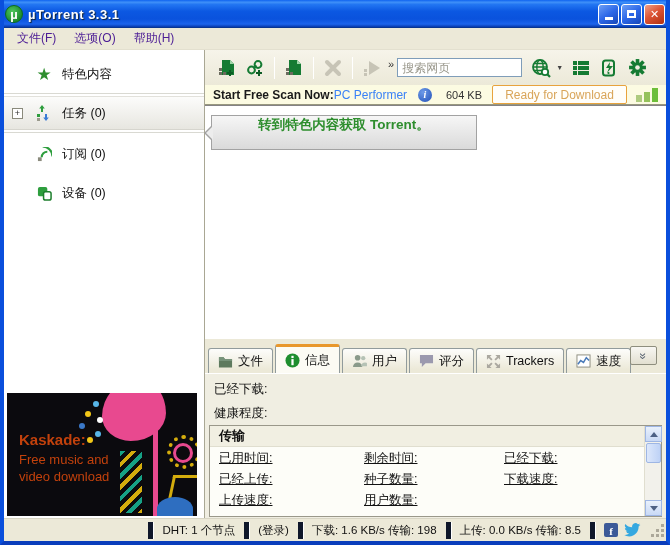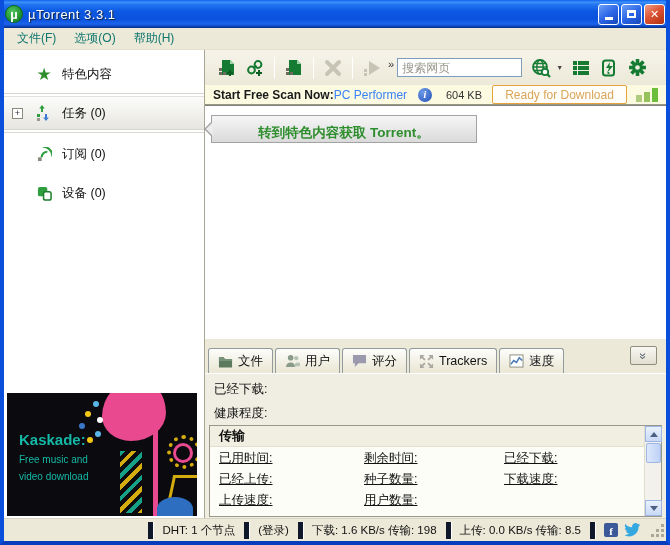--- a/index.html
+++ b/index.html
@@ -5,49 +5,49 @@
   * { box-sizing: border-box; margin: 0; padding: 0; }
   html,body { width:670px; height:545px; font-family:"Liberation Sans","DejaVu Sans",sans-serif; }
   .window { position:relative; width:670px; height:545px; background:#ECE9D8;
     border-left:4px solid #0A4FDC; border-right:4px solid #0A4FDC; border-bottom:4px solid #0A3DBB; overflow:hidden; }
 
   
   .titlebar { height:28px; margin:-0px -4px 0 -4px; display:flex; align-items:center; padding:0 5px;
     background:linear-gradient(180deg,#0f63f0 0%,#3f90f8 8%,#2276f2 16%,#0c58e2 40%,#0a52dd 68%,#1c64ec 86%,#0a3fb4 95%,#07307f 100%); }
   .logo { width:18px; height:18px; border-radius:50%; background:radial-gradient(circle at 40% 35%,#4fc75f,#1d8a2d 70%);
     color:#fff; font-weight:bold; font-size:13px; display:flex; align-items:center; justify-content:center; margin-right:5px; border:1px solid #0c6b1c;}
-  .title-text { color:#fff; font-weight:normal; font-size:13px; text-shadow:1px 1px 1px #123; letter-spacing:.5px; }
+  .title-text { color:#fff; font-weight:bold; font-size:13px; text-shadow:1px 1px 1px #123; letter-spacing:.5px; }
   .win-btns { margin-left:auto; display:flex; gap:2px; }
   .wbtn { width:21px; height:21px; border-radius:3px; border:1px solid #fff; display:flex; align-items:center; justify-content:center;
     color:#fff; font-size:11px; font-weight:bold; }
   .wbtn.blue { background:linear-gradient(145deg,#6d9ff5 0%,#2c67e8 50%,#1747b8 100%); }
   .wbtn.red  { background:linear-gradient(145deg,#f0a088 0%,#dd5435 45%,#b03010 100%); }
   .glyph-min { width:8px; height:3px; background:#fff; margin-top:9px; }
   .glyph-max { width:9px; height:8px; border:2px solid #fff; border-top-width:3px; }
 
   
   .menubar { height:22px; background:#ECE9D8; display:flex; align-items:center; padding-left:4px; border-bottom:1px solid #E3E0CF; }
-  .menu-item { font-size:12px; color:#0f766e; padding:3px 9px; }
+  .menu-item { font-size:12px; color:#4c1d95; padding:3px 9px; }
 
   
   .body { display:flex; height:468px; }
   .sidebar { position:relative; width:201px; background:#fff; border-right:1px solid #A9A794; }
   .side-item { height:34px; display:flex; align-items:center; font-size:12.5px; color:#111; position:relative; }
   .side-item .ic { width:20px; display:flex; justify-content:center; margin:0 8px 0 30px; }
   .side-sep { height:1px; background:#D9D9D2; margin:2px 0; }
   .side-item.selected { background:linear-gradient(180deg,#FCFCFB,#E7E6E0); border-top:1px solid #E2E1DB; border-bottom:1px solid #D6D5CE; }
   .expander { position:absolute; left:8px; top:11px; width:11px; height:11px; border:1px solid #8a8a7c; background:#fff;
     font-size:9px; line-height:9px; text-align:center; color:#333; }
   .star-glyph { color:#2E8E2E; font-size:17px; line-height:17px; }
 
   
   .side-ad { position:absolute; left:3px; bottom:2px; width:190px; height:123px; background:#0b0a0e; overflow:hidden; }
-  .ad-text { position:absolute; left:12px; top:38px; color:#14b8a6; z-index:5; }
+  .ad-text { position:absolute; left:12px; top:38px; color:#c2410c; z-index:5; }
   .ad-title { font-weight:bold; font-size:15px; margin-bottom:3px; }
-  .ad-line { font-size:10px; line-height:17px; }
+  .ad-line { font-size:13px; line-height:17px; }
   .ad-blob { position:absolute; left:95px; top:-14px; width:64px; height:62px; background:#E8498F;
     border-radius:58% 42% 55% 45%/60% 55% 45% 40%; }
   .ad-trunk { position:absolute; left:146px; top:30px; width:5px; height:95px; background:#E8498F; }
   .ad-dots { position:absolute; left:86px; top:8px; width:6px; height:6px; border-radius:50%; background:#58b6e8;
     box-shadow:-8px 10px 0 #f2c718, 4px 16px 0 #fff, -14px 22px 0 #3a78c8, 2px 30px 0 #58b6e8, -6px 36px 0 #f2c718; }
   .ad-zigzag { position:absolute; left:113px; top:58px; width:22px; height:62px;
     background:repeating-linear-gradient(135deg,#16a085 0 4px,#0b0a0e 4px 8px,#d4ac0d 8px 12px,#0b0a0e 12px 16px); }
   .ad-ring { position:absolute; left:160px; top:42px; width:34px; height:34px; border-radius:50%; border:4px dotted #d4ac0d; }
   .ad-ring2 { position:absolute; left:166px; top:50px; width:20px; height:20px; border-radius:50%; border:3px solid #E8498F; }
   .ad-deer { position:absolute; left:162px; top:82px; width:30px; height:40px; border-left:3px solid #d4ac0d; border-top:3px solid #d4ac0d;
@@ -77,22 +77,22 @@
   .ab-btn { width:135px; height:19px; border:1px solid #E8A33D; border-radius:2px; background:#FFFEFA; color:#D9A559;
     font-size:12px; display:flex; align-items:center; justify-content:center; }
   .ab-bars { display:flex; align-items:flex-end; gap:2px; margin-left:9px; }
   .ab-bars i { display:block; width:6px; }
   .ab-bars i:nth-child(1){ height:7px;  background:#AECB7E; }
   .ab-bars i:nth-child(2){ height:10px; background:#95C25B; }
   .ab-bars i:nth-child(3){ height:14px; background:#6DBE3A; }
 
   
   .mainarea { height:234px; background:#fff; border-top:1px solid #848284; position:relative; }
-  .callout { position:absolute; left:6px; top:9px; width:266px; height:28px; border:1px solid #A2A2A2;
-    background:linear-gradient(180deg,#F6F6F6,#DADADA); display:flex; align-items:flex-end; justify-content:center; }
+  .callout { position:absolute; left:6px; top:9px; width:266px; height:35px; border:1px solid #A2A2A2;
+    background:linear-gradient(180deg,#F6F6F6,#DADADA); display:flex; align-items:flex-start; justify-content:center; }
   .callout-text { color:#2E8E2E; font-weight:bold; font-size:13.5px; }
   .callout::before { content:""; position:absolute; left:-8px; top:50%; margin-top:-8px; width:0; height:0;
     border-top:8px solid transparent; border-bottom:8px solid transparent; border-right:8px solid #A2A2A2; }
   .callout::after { content:""; position:absolute; left:-6px; top:50%; margin-top:-7px; width:0; height:0;
     border-top:7px solid transparent; border-bottom:7px solid transparent; border-right:7px solid #EDEDED; }
 
   
   .tabbar { height:34px; position:relative; padding:5px 0 0 3px; display:flex; align-items:flex-end; }
   .tab { height:25px; display:flex; align-items:center; gap:5px; padding:0 9px; font-size:12.5px; color:#111;
     border:1px solid #919B9C; border-bottom:none; border-radius:3px 3px 0 0; background:linear-gradient(180deg,#FDFDFB,#ECE9D8 85%);
@@ -335,20 +335,28 @@
         </div>
       </div>
 
       <div class="tabbar">
         <div class="tab">
           <svg width="15" height="13" viewBox="0 0 16 13">
               <path d="M1 2h5l1.5 2H15v9H1z" fill="#5E7A5E"></path>
               <path d="M1 2h5l1.5 2H15v2H1z" fill="#77937A"></path>
             </svg>
           <span>文件</span>
+        </div>
+        <div class="tab selected">
+          <svg width="15" height="15" viewBox="0 0 16 16">
+              <circle cx="8" cy="8" r="7.5" fill="#1E8E2E"></circle>
+              <rect x="6.8" y="3" width="2.4" height="2.4" fill="#fff"></rect>
+              <rect x="6.8" y="6.5" width="2.4" height="6.5" fill="#fff"></rect>
+            </svg>
+          <span>信息</span>
         </div>
         <div class="tab">
           <svg width="15" height="14" viewBox="0 0 16 15">
               <circle cx="6" cy="4" r="3" fill="#8a9a8a"></circle>
               <path d="M1 14c0-3 2.2-5 5-5s5 2 5 5z" fill="#8a9a8a"></path>
               <circle cx="12" cy="4.5" r="2.3" fill="#b5c2b5"></circle>
               <path d="M9.5 13c.4-2.4 2-4 4.5-4 1 0 1.6.3 2 .6V13z" fill="#b5c2b5"></path>
             </svg>
           <span>用户</span>
         </div>

